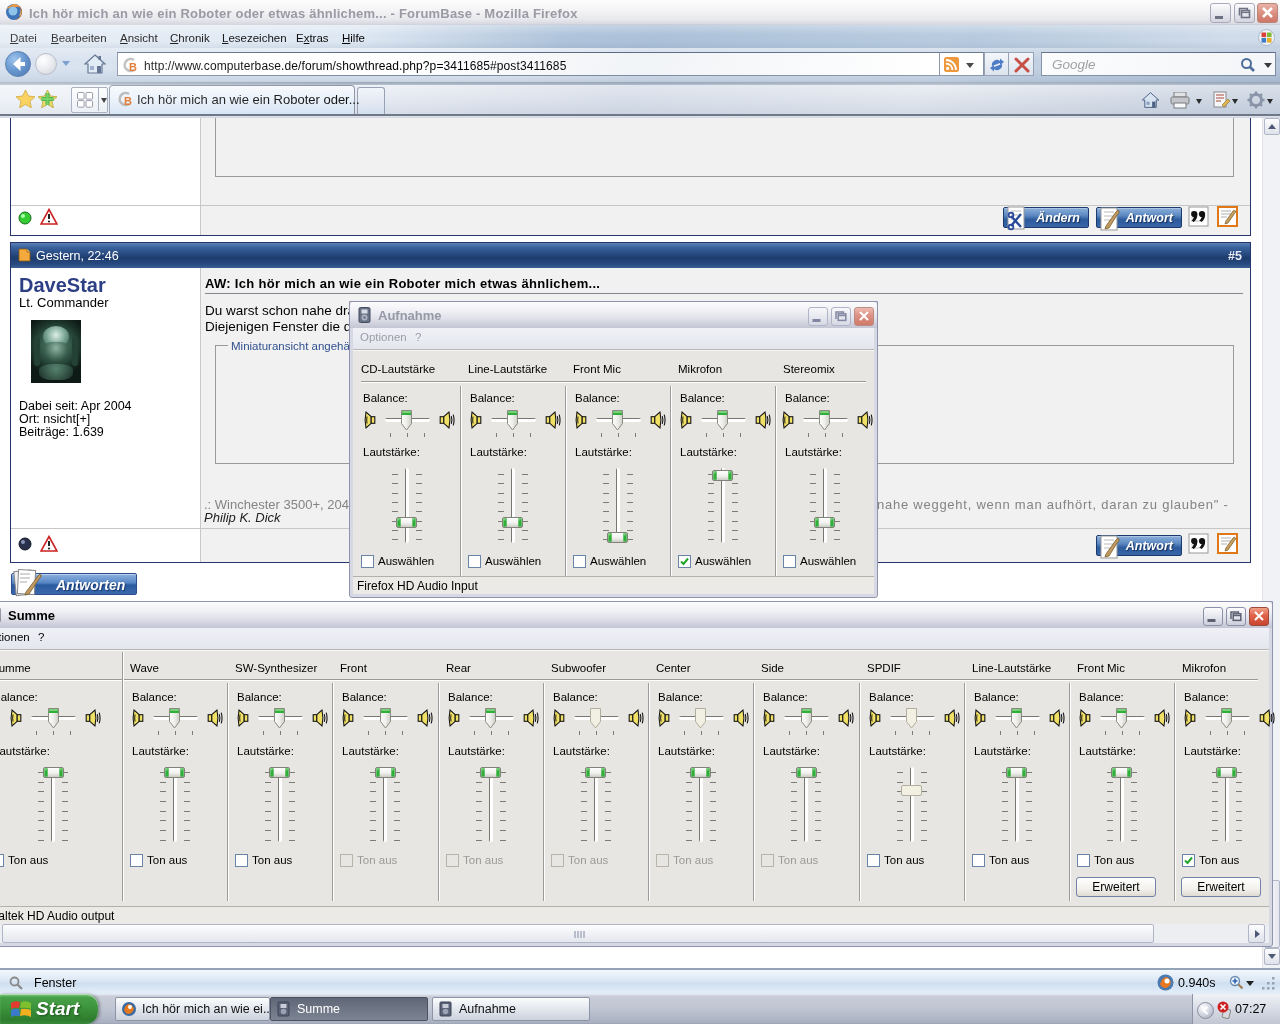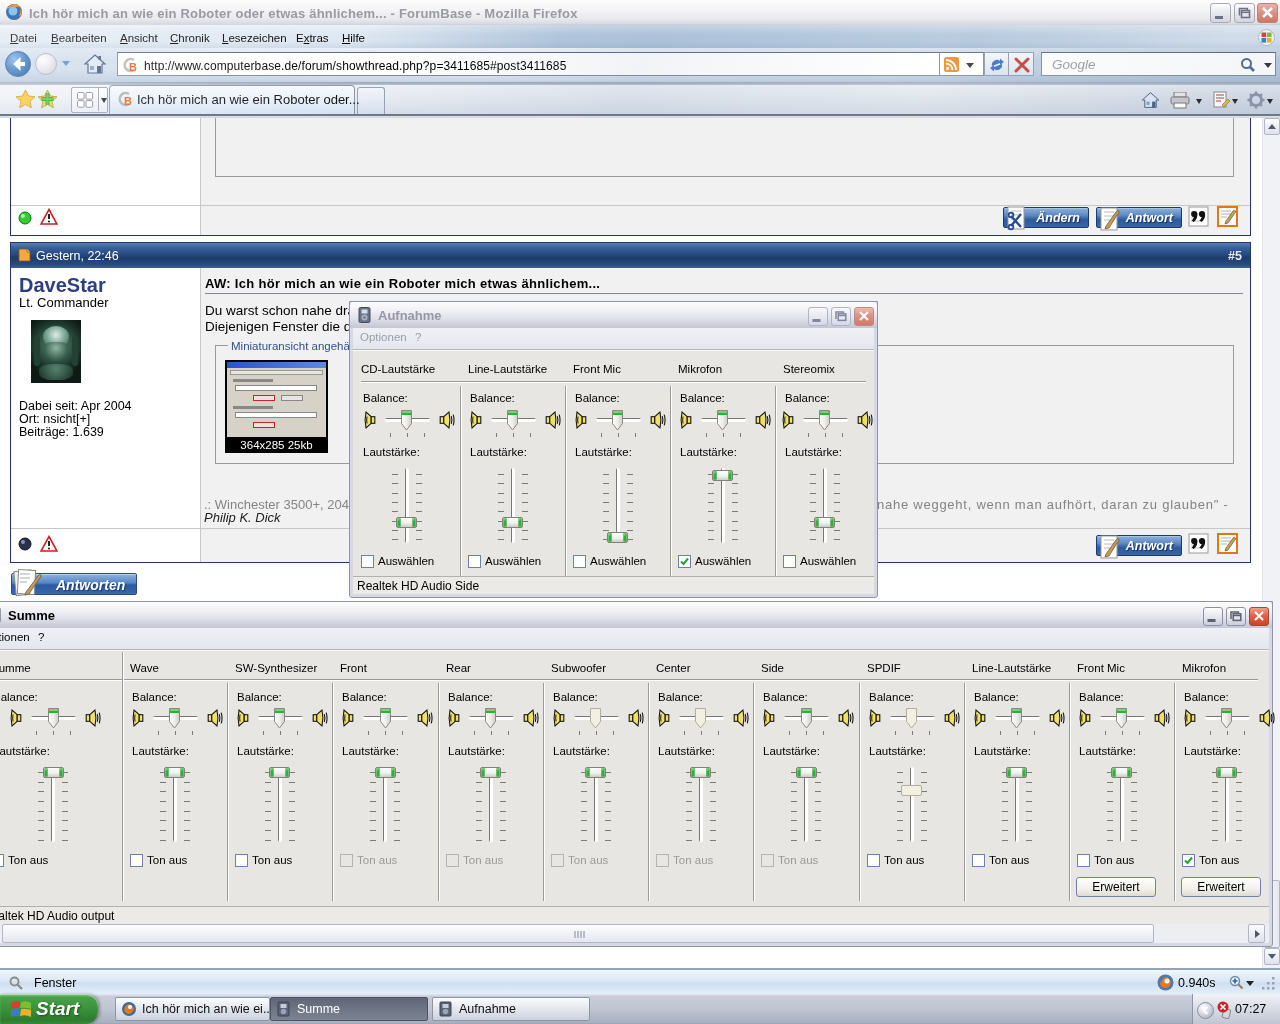--- a/index.html
+++ b/index.html
@@ -329,34 +329,20 @@
       <div style="position:absolute;left:8px;top:182px;font-size:12.5px;color:#000;">Beiträge: 1.639</div>
 
       <div style="position:absolute;left:194px;top:33px;font-size:13px;font-weight:bold;color:#000;letter-spacing:0.3px;">AW: Ich hör mich an wie ein Roboter mich etwas ähnlichem...</div>
       <div style="position:absolute;left:194px;top:50px;width:1038px;height:1px;background:#85878f;"></div>
       <div style="position:absolute;left:194px;top:60px;font-size:13.5px;color:#000;">Du warst schon nahe dran, einfach die Regler hochziehen.</div>
       <div style="position:absolute;left:194px;top:76px;font-size:13.5px;color:#000;">Diejenigen Fenster die du brauchst siehst du im Anhang.</div>
 
       <div class="fieldset" style="left:204px; top:102px; width:1019px; height:119px;">
         <div class="legend" style="left:12px; top:-6px;">Miniaturansicht angehängter Grafiken</div>
 
-        <div style="position:absolute;left:9px;top:14px;width:103px;height:93px;background:#000;">
-          <div style="position:absolute;left:2px;top:2px;width:99px;height:75px;background:#d6d2c8;">
-            <div style="position:absolute;left:0;top:0;width:99px;height:6px;background:linear-gradient(90deg,#2458c8,#5a8ae0);"></div>
-            <div style="position:absolute;left:3px;top:8px;width:93px;height:5px;background:#e8e5de;border:0.5px solid #999;"></div>
-            <div style="position:absolute;left:6px;top:17px;width:40px;height:3px;background:#888;"></div>
-            <div style="position:absolute;left:8px;top:23px;width:82px;height:6px;background:#fff;border:0.5px solid #888;"></div>
-            <div style="position:absolute;left:26px;top:33px;width:22px;height:6px;background:#e8e5de;border:1px solid #cc2222;"></div>
-            <div style="position:absolute;left:54px;top:33px;width:22px;height:6px;background:#e8e5de;border:0.5px solid #888;"></div>
-            <div style="position:absolute;left:6px;top:44px;width:40px;height:3px;background:#888;"></div>
-            <div style="position:absolute;left:8px;top:50px;width:82px;height:6px;background:#fff;border:0.5px solid #888;"></div>
-            <div style="position:absolute;left:26px;top:60px;width:22px;height:6px;background:#e8e5de;border:1px solid #cc2222;"></div>
-          </div>
-          <div style="position:absolute;left:0;top:77px;width:103px;height:16px;background:#000;color:#fff;font-size:11.5px;text-align:center;line-height:16px;">364x285  25kb</div>
-        </div>
       </div>
 
       <div style="position:absolute;left:193px;top:254px;font-size:13px;color:#848484;white-space:nowrap;">.: Winchester 3500+, 2048MB RAM, X800 GTO :.</div>
       <div style="position:absolute;left:866px;top:254px;font-size:13px;letter-spacing:0.75px;color:#848484;white-space:nowrap;">nahe weggeht, wenn man aufhört, daran zu glauben" -</div>
       <div style="position:absolute;left:193px;top:267px;font-size:13px;color:#222;font-style:italic;">Philip K. Dick</div>
 
       <div style="position:absolute;left:0;top:285px;width:100%;height:1px;background:#c6c6c6;"></div>
       <svg style="position:absolute;left:7px;top:294px" width="14" height="14">
           <circle cx="7" cy="7" r="6" fill="#28304c" stroke="#141824" stroke-width="1"></circle>
           <circle cx="5" cy="5" r="2" fill="#8a94b8"></circle>
@@ -845,21 +831,21 @@
    <rect x="0.5" y="0.5" width="20" height="10" rx="1.5" fill="url(#silv2)" stroke="#82827a"></rect>
           <rect x="1.3" y="1.3" width="3.4" height="8.4" fill="#2fae38"></rect>
           <rect x="16.3" y="1.3" width="3.4" height="8.4" fill="#2fae38"></rect>
           <rect x="1.5" y="1.5" width="2" height="2" fill="#7ed07e"></rect>
           <rect x="16.5" y="1.5" width="2" height="2" fill="#7ed07e"></rect>
         </svg>
         <div class="cb" style="left:430px;top:205px"></div>
         <div class="mlabel " style="left:447px;top:205px">Auswählen</div>
       </div>
       <div class="xpstatus" style="top:274px;width:521px;">
-        <div style="position:absolute;left:4px;top:2px;">Realtek HD Audio Side</div>
+        <div style="position:absolute;left:4px;top:2px;">Firefox HD Audio Input</div>
       </div>
     </div>
     <div class="xpwin" style="left: -20px; top: 602px; width: 1292px; height: 344px; z-index: 40;">
       <div class="xpframe" style=""></div>
       <div class="xptitle">
    <svg class="wicon" style="left:7px" width="16" height="16" viewBox="0 0 16 16">
           <rect x="2" y="0.5" width="11" height="15" rx="1.5" fill="#6a7286" stroke="#454b5e"></rect>
           <rect x="4.5" y="2.5" width="6" height="4" fill="#d8dce6"></rect>
           <circle cx="7.5" cy="10.5" r="3" fill="#aab2c2"></circle>
           <circle cx="7.5" cy="10.5" r="1.2" fill="#6a7286"></circle>

